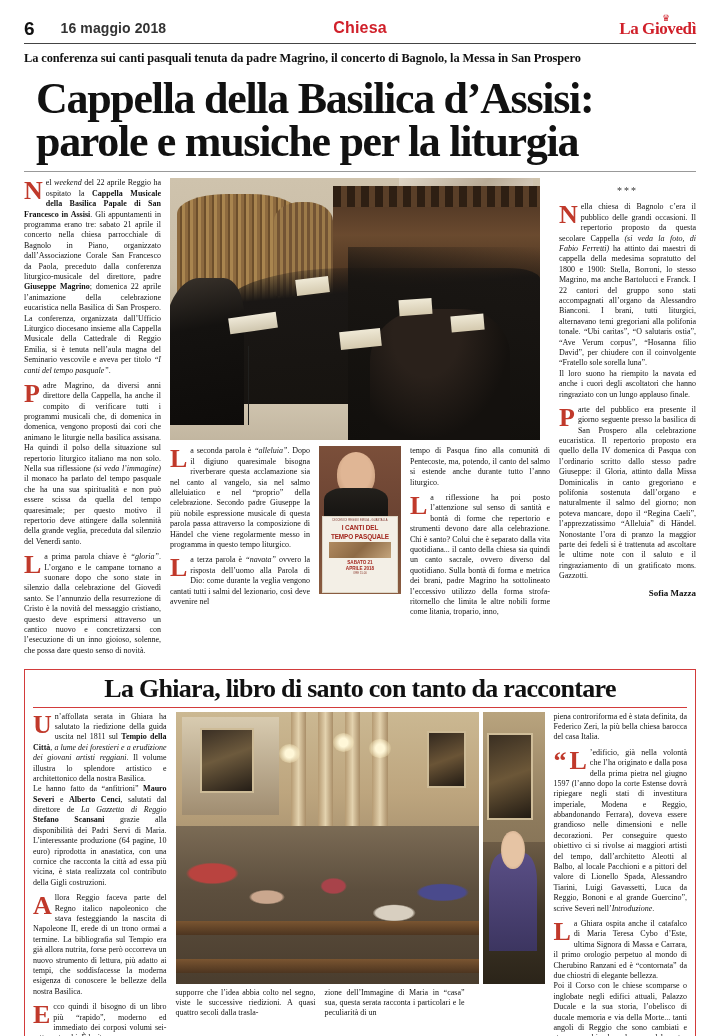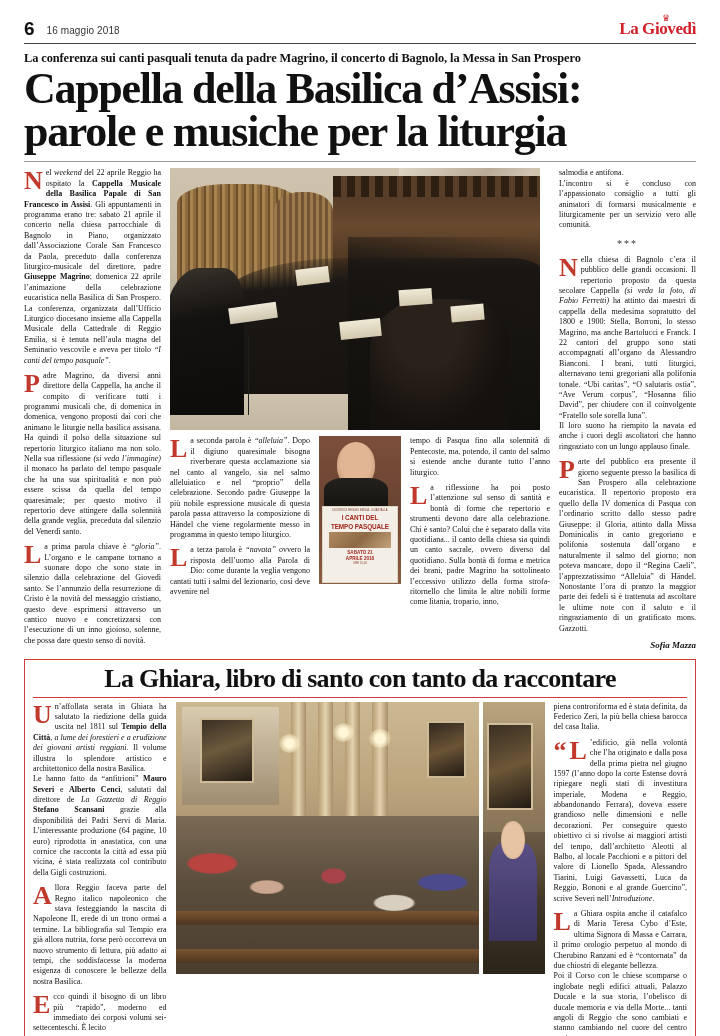--- a/index.html
+++ b/index.html
@@ -9,36 +9,36 @@
     background: #ffffff;
     font-family: "Liberation Serif", "DejaVu Serif", serif;
     color: #111;
     overflow: hidden;
   }
   .page { position: relative; width: 720px; height: 1036px; padding: 0 24px; }
 
   
   .masthead { display:flex; align-items:flex-end; height: 38px; padding-top: 10px; position:relative; }
   .folio { font-family:"Liberation Sans", sans-serif; font-weight:bold; font-size:19px; line-height:1; color:#111; }
-  .issue-date { font-family:"Liberation Sans", sans-serif; font-size:10px; color:#333; margin-left:12px; padding-bottom:2px; letter-spacing:.1px; }
+  .issue-date { font-family:"Liberation Sans", sans-serif; font-size:14px; color:#333; margin-left:26px; padding-bottom:2px; letter-spacing:.1px;font-weight:bold; }
   .section-title {
     position:absolute; left:0; right:0; text-align:center; bottom:1px;
     font-family:"Liberation Sans", sans-serif; font-weight:bold; font-size:16px; color:#d0202a; letter-spacing:.2px;
   }
   .logo { margin-left:auto; position:relative; padding-bottom:0px; }
   .logo-text { font-family:"Liberation Serif", serif; font-weight:bold; font-style:normal; font-size:17px; color:#d0202a; letter-spacing:-0.4px; line-height:1; }
   .logo-crown { position:absolute; right:26px; top:-6px; font-size:9px; color:#d0202a; line-height:1; }
   .rule-top { border-bottom:1.4px solid #444; margin-top:5px; }
 
   
   .kicker {
-    font-size:12.4px; font-weight:bold; margin:7px 0 2px; line-height:1.15; letter-spacing:-0.1px;
+    font-size:12.4px; font-weight:bold; margin:7px 0 12px; line-height:1.15; letter-spacing:-0.1px;
   }
   .headline {
-    font-size:44px; font-weight:bold; line-height:0.98; letter-spacing:-1.3px; margin:2px 0 0;
+    font-size:44px; font-weight:bold; line-height:0.98; letter-spacing:-1.3px; margin:2px 12px 0;
   }
   .headline .l2 { display:block; }
 
   .rule-head { border-bottom:1px solid #999; margin:8px 0 6px; }
 
   .cols { display:flex; gap:9px; }
   .col { width:140px; }
 
   p.body {
     font-size:8.0px; line-height:1.30; text-align:justify; margin:0 0 5px;
@@ -47,21 +47,21 @@
   p.body.nogap { margin-bottom:0; }
   .dropcap {
     float:left; font-size:26px; line-height:0.80; font-weight:bold; color:#c0392b;
     padding:2px 3px 0 0; margin-top:1px;
   }
   .dropcap.quote { color:#c0392b; }
   b { font-weight:bold; }
   i { font-style:italic; }
 
   .stars { text-align:center; font-size:10px; letter-spacing:2px; color:#333; margin:7px 0 6px; }
-  .byline { text-align:right; font-weight:bold; font-style:italic; font-size:9px; margin-top:6px; }
+  .byline { text-align:right; font-weight:bold; font-size:9px; margin-top:6px; }
 
   
   .photo { position:relative; overflow:hidden; background:#6b6257; }
   .photo-choir { width:370px; height:262px; }
   .photo-speaker { width:82px; height:148px; }
   .photo-crowd { width:303px; height:272px; }
   .photo-side { width:62px; height:272px; }
 
   
   .ph-wall { position:absolute; inset:0;
@@ -161,20 +161,21 @@
   .caption-row { display:flex; gap:9px; margin-top:4px; }
 </style>
 </head>
 <body>
 
 <div class="page">
 
   <div class="masthead">
     <span class="folio">6</span>
     <span class="issue-date">16 maggio 2018</span>
+    <span class="section-title">Chiesa</span>
     <span class="logo">
       <span class="logo-crown">♛</span>
       <span class="logo-text">La Giovedì</span>
     </span>
   </div>
   <div class="rule-top"></div>
 
   <div>
 
     <div class="kicker">La conferenza sui canti pasquali tenuta da padre Magrino, il concerto di Bagnolo, la Messa in San Prospero</div>
@@ -241,33 +242,30 @@
               <div class="poster-ttl">TEMPO PASQUALE</div>
               <div class="poster-img"></div>
               <div class="poster-date">SABATO 21</div>
               <div class="poster-date">APRILE 2018</div>
               <div class="poster-time">ORE 15.00</div>
             </div>
           </div>
 
           <div style="width:140px">
             <p class="body">
-              <span>tempo di Pasqua fino alla solennità di Pentecoste, ma, potendo, il canto del salmo si estende anche durante tutto l’anno liturgico.</span>
+              <span>tempo di Pasqua fino alla comunità di Pentecoste, ma, potendo, il canto del salmo si estende anche durante tutto l’anno liturgico.</span>
             </p>
             <p class="body">
               <span class="dropcap">L</span><span>a riflessione ha poi posto l’attenzione sul senso di santità e bontà di forme che repertorio e strumenti devono dare alla celebrazione. Chi è santo? Colui che è separato dalla vita quotidiana... il canto della chiesa sia quindi un canto sacrale, ovvero diverso dal quotidiano. Sulla bontà di forma e metrica dei brani, padre Magrino ha sottolineato l’eccessivo utilizzo della forma strofa-ritornello che limita le altre nobili forme come litania, tropario, inno,</span>
             </p>
           </div>
         </div>
       </div>
 
       <div class="col">
-        <p class="body">
-          <span>salmodia e antifona.<br>L’incontro si è concluso con l’appassionato consiglio a tutti gli animatori di formarsi musicalmente e liturgicamente per un servizio vero alle comunità.</span>
-        </p>
         <div class="stars">***</div>
         <p class="body">
           <span class="dropcap">N</span><span>ella chiesa di Bagnolo c’era il pubblico delle grandi occasioni. Il repertorio proposto da questa secolare Cappella <i>(si veda la foto, di Fabio Ferretti)</i> ha attinto dai maestri di cappella della medesima sopratutto del 1800 e 1900: Stella, Borroni, lo stesso Magrino, ma anche Bartolucci e Franck. I 22 cantori del gruppo sono stati accompagnati all’organo da Alessandro Bianconi. I brani, tutti liturgici, alternavano temi gregoriani alla polifonia tonale. “Ubi caritas”, “O salutaris ostia”, “Ave Verum corpus”, “Hosanna filio David”, per chiudere con il coinvolgente “Fratello sole sorella luna”.<br>Il loro suono ha riempito la navata ed anche i cuori degli ascoltatori che hanno ringraziato con un lungo applauso finale.</span>
         </p>
         <p class="body">
           <span class="dropcap">P</span><span>arte del pubblico era presente il giorno seguente presso la basilica di San Prospero alla celebrazione eucaristica. Il repertorio proposto era quello della IV domenica di Pasqua con l’ordinario scritto dallo stesso padre Giuseppe: il Gloria, attinto dalla Missa Dominicalis in canto gregoriano e polifonia sostenuta dall’organo e naturalmente il salmo del giorno; non poteva mancare, dopo il “Regina Caeli”, l’apprezzatissimo “Alleluia” di Händel. Nonostante l’ora di pranzo la maggior parte dei fedeli si è trattenuta ad ascoltare le ultime note con il saluto e il ringraziamento di un gratificato mons. Gazzotti.</span>
         </p>
         <div class="byline">Sofia Mazza</div>
       </div>
     </div>
@@ -311,20 +309,26 @@
           <div class="photo photo-side">
             <div class="sd-bg"></div>
             <div class="sd-paint"></div>
             <div class="sd-people"></div>
             <div class="sd-man"></div>
             <div class="sd-face"></div>
           </div>
         </div>
 
         <div class="caption-row">
+          <p class="body nogap" style="width:140px">
+            <span>supporre che l’idea abbia colto nel segno, viste le successive riedizioni. A quasi quattro secoli dalla trasla-</span>
+          </p>
+          <p class="body nogap" style="width:140px">
+            <span>zione dell’Immagine di Maria in “casa” sua, questa serata racconta i particolari e le peculiarità di un</span>
+          </p>
         </div>
       </div>
 
       <div class="c2d">
         <p class="body">
           <span>piena controriforma ed è stata definita, da Federico Zeri, la più bella chiesa barocca del casa Italia.</span>
         </p>
         <p class="body">
           <span class="dropcap quote">“</span><span class="dropcap">L</span><span>’edificio, già nella volontà che l’ha originato e dalla posa della prima pietra nel giugno 1597 (l’anno dopo la corte Estense dovrà ripiegare negli stati di investitura imperiale, Modena e Reggio, abbandonando Ferrara), doveva essere grandioso nelle dimensioni e nelle decorazioni. Per conseguire questo obiettivo ci si rivolse ai maggiori artisti del tempo, dall’architetto Aleotti al Balbo, al locale Pacchioni e a pittori del valore di Lionello Spada, Alessandro Tiarini, Luigi Gavassetti, Luca da Reggio, Bononi e al grande Guercino”, scrive Severi nell’<i>Introduzione</i>.</span>
         </p>

